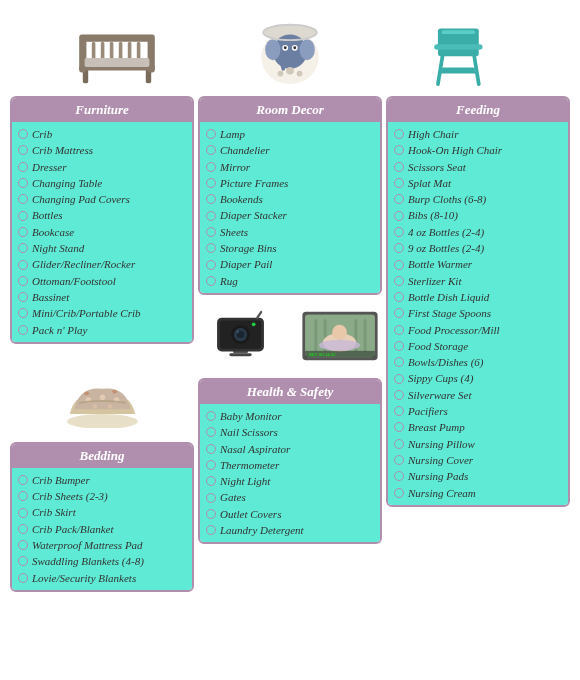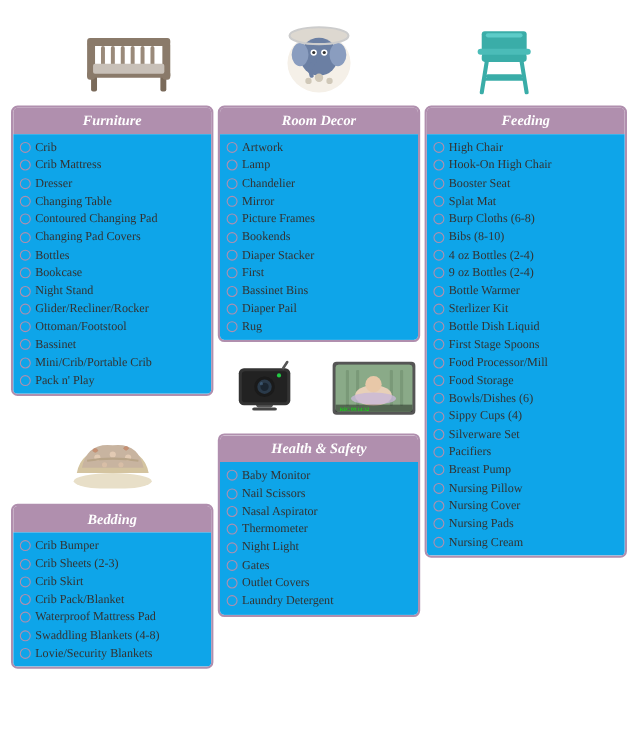--- a/index.html
+++ b/index.html
@@ -67,21 +67,22 @@
       color: #fff;
       text-align: center;
       font-size: 13px;
       font-weight: bold;
       padding: 4px 6px;
       font-style: italic;
     }
 
     .category-items {
       padding: 4px 6px;
-      background: #0ea5e9;
+      background: #5eead4;
+      font-style: italic;
     }
 
     .item-row {
       display: flex;
       align-items: center;
       gap: 4px;
       padding: 1px 0;
     }
 
     .circle-icon {
@@ -233,24 +234,20 @@
             <div class="item-row">
               <div class="circle-icon"></div>
               <span class="item-label">Dresser</span>
             </div>
             <div class="item-row">
               <div class="circle-icon"></div>
               <span class="item-label">Changing Table</span>
             </div>
             <div class="item-row">
               <div class="circle-icon"></div>
-              <span class="item-label">Contoured Changing Pad</span>
-            </div>
-            <div class="item-row">
-              <div class="circle-icon"></div>
               <span class="item-label">Changing Pad Covers</span>
             </div>
             <div class="item-row">
               <div class="circle-icon"></div>
               <span class="item-label">Bottles</span>
             </div>
             <div class="item-row">
               <div class="circle-icon"></div>
               <span class="item-label">Bookcase</span>
             </div>
@@ -340,24 +337,20 @@
 
     </div>
 
     <div class="col">
 
       <div class="category">
         <div class="category-header">Room Decor</div>
         <div class="category-items">
             <div class="item-row">
               <div class="circle-icon"></div>
-              <span class="item-label">Artwork</span>
-            </div>
-            <div class="item-row">
-              <div class="circle-icon"></div>
               <span class="item-label">Lamp</span>
             </div>
             <div class="item-row">
               <div class="circle-icon"></div>
               <span class="item-label">Chandelier</span>
             </div>
             <div class="item-row">
               <div class="circle-icon"></div>
               <span class="item-label">Mirror</span>
             </div>
@@ -368,25 +361,25 @@
             <div class="item-row">
               <div class="circle-icon"></div>
               <span class="item-label">Bookends</span>
             </div>
             <div class="item-row">
               <div class="circle-icon"></div>
               <span class="item-label">Diaper Stacker</span>
             </div>
             <div class="item-row">
               <div class="circle-icon"></div>
-              <span class="item-label">First</span>
-            </div>
-            <div class="item-row">
-              <div class="circle-icon"></div>
-              <span class="item-label">Bassinet Bins</span>
+              <span class="item-label">Sheets</span>
+            </div>
+            <div class="item-row">
+              <div class="circle-icon"></div>
+              <span class="item-label">Storage Bins</span>
             </div>
             <div class="item-row">
               <div class="circle-icon"></div>
               <span class="item-label">Diaper Pail</span>
             </div>
             <div class="item-row">
               <div class="circle-icon"></div>
               <span class="item-label">Rug</span>
             </div>
           </div>
@@ -486,21 +479,21 @@
         <div class="item-row">
               <div class="circle-icon"></div>
               <span class="item-label">High Chair</span>
             </div>
             <div class="item-row">
               <div class="circle-icon"></div>
               <span class="item-label">Hook-On High Chair</span>
             </div>
             <div class="item-row">
               <div class="circle-icon"></div>
-              <span class="item-label">Booster Seat</span>
+              <span class="item-label">Scissors Seat</span>
             </div>
             <div class="item-row">
               <div class="circle-icon"></div>
               <span class="item-label">Splat Mat</span>
             </div>
             <div class="item-row">
               <div class="circle-icon"></div>
               <span class="item-label">Burp Cloths (6-8)</span>
             </div>
             <div class="item-row">

